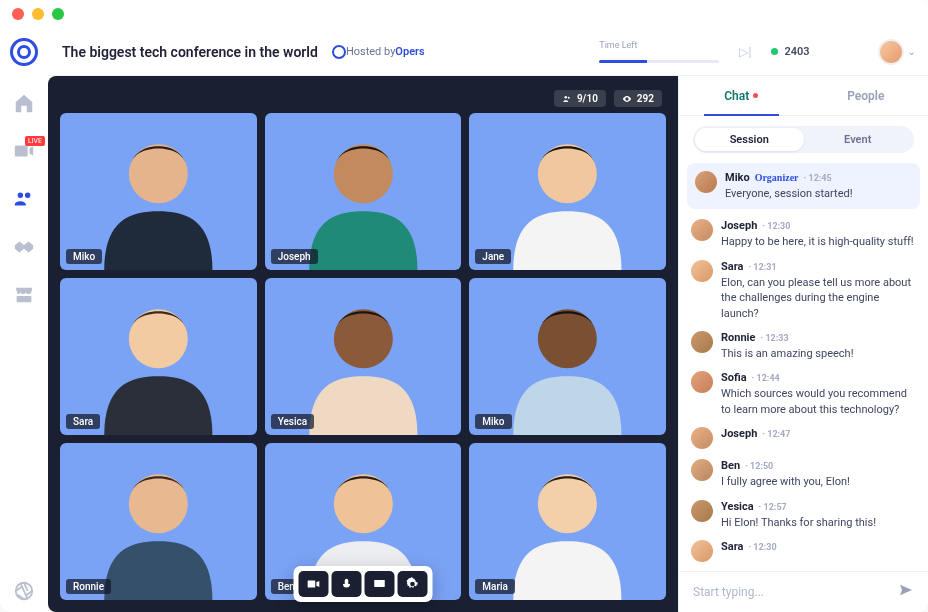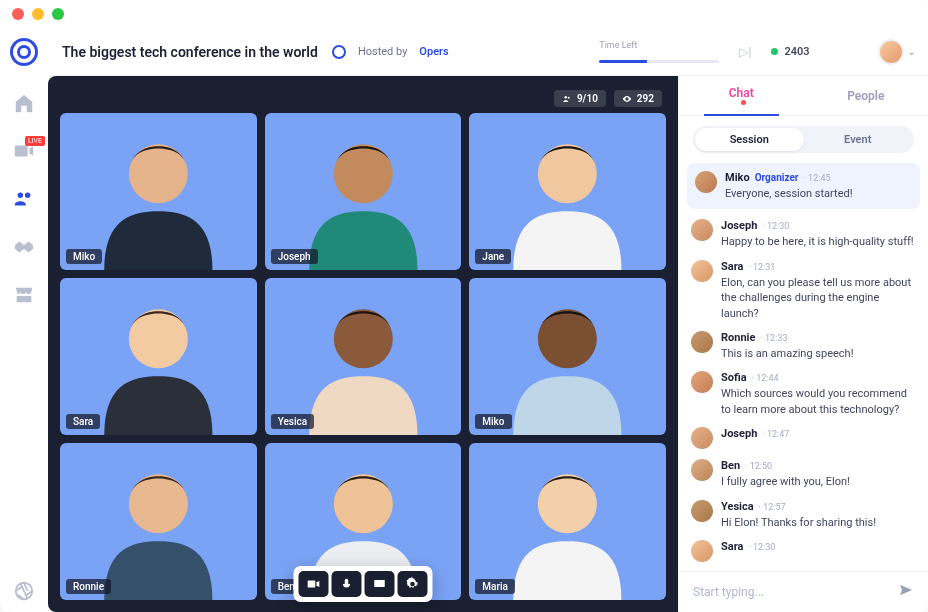--- a/index.html
+++ b/index.html
@@ -18,21 +18,21 @@
 .logo::after { content: ""; position: absolute; inset: 4px; border: 3px solid #2d4de0; border-radius: 50%; }
 .navicon { width: 22px; height: 22px; color: #b9bfcf; display: flex; align-items: center; justify-content: center; cursor: pointer; position: relative; }
 .navicon.active { color: #2d4de0; }
 .live-badge { position: absolute; top: -4px; right: -10px; background: #ff3b3b; color: #fff; font-size: 7px; font-weight: 400; padding: 1px 3px; border-radius: 2px; }
 .spacer { flex: 1; }
 
 .main { flex: 1; display: flex; flex-direction: column; min-width: 0; }
 
 .header { height: 48px; display: flex; align-items: center; padding: 0 12px 0 14px; gap: 14px; border-bottom: 1px solid #eef0f6; }
 .title { font-size: 14px; font-weight: 600; color: #1f2136; }
-.hosted { display: flex; align-items: center; gap: 12px; font-size: 11px; color: #6b7293; }
+.hosted { display: flex; align-items: center; gap: 0; font-size: 11px; color: #6b7293; }
 .hosted .ic { width: 14px; height: 14px; border-radius: 50%; border: 2px solid #2d4de0; display: inline-block; }
 .hosted .link { color: #2d4de0; font-weight: 600; }
 .header-spacer { flex: 1; }
 .timeleft { display: flex; flex-direction: column; gap: 10px; font-size: 9px; color: #9aa0b8; }
 .timeleft-bar { width: 120px; height: 3px; background: #e6e9f5; border-radius: 2px; overflow: hidden; }
 .timeleft-bar > div { height: 100%; background: #2d4de0; width: 40%; }
 .fwd { color: #c1c6da; font-size: 12px; padding: 0 6px; cursor: pointer; }
 .viewers-pill { display: flex; align-items: center; gap: 6px; font-size: 11px; color: #444a63; font-weight: 600; }
 .viewers-pill .d { width: 7px; height: 7px; background: #1ec86b; border-radius: 50%; }
 .avatar-drop { display: flex; align-items: center; gap: 4px; cursor: pointer; }
@@ -55,37 +55,37 @@
 .person { display: flex; align-items: flex-end; justify-content: center; }
 .silhouette { width: 100%; height: 88%; }
 
 .controls { position: absolute; bottom: 10px; left: 50%; transform: translateX(-50%); background: #fff; border-radius: 7px; display: flex; padding: 5px; gap: 3px; box-shadow: 0 5px 18px rgba(0,0,0,0.25); }
 .ctrl { width: 30px; height: 26px; border-radius: 5px; display: flex; align-items: center; justify-content: center; cursor: pointer; color: #fff; background: #1a2032; }
 .ctrl svg { width: 14px; height: 14px; }
 
 .sidepanel { width: 250px; background: #fff; display: flex; flex-direction: column; border-left: 1px solid #eef0f6; }
 .tabs { display: flex; height: 40px; border-bottom: 1px solid #eef0f6; }
 .tab { flex: 1; display: flex; align-items: center; justify-content: center; font-size: 12px; font-weight: 600; color: #9aa0b8; cursor: pointer; position: relative; }
-.tab.active { color: #ec4899; flex-direction: column; }
+.tab.active { color: #0f766e; }
 .tab.active::after { content: ""; position: absolute; bottom: -1px; left: 20%; right: 20%; height: 2px; background: #2d4de0; }
 .tab .reddot { width: 5px; height: 5px; background: #ff4d4d; border-radius: 50%; margin-left: 4px; }
 
 .subtabs { display: flex; margin: 10px 14px; background: #f1f3fa; border-radius: 16px; padding: 2px; }
 .subtab { flex: 1; text-align: center; font-size: 11px; font-weight: 600; color: #6b7293; padding: 5px 0; border-radius: 14px; cursor: pointer; }
 .subtab.active { background: #fff; color: #1f2136; box-shadow: 0 1px 3px rgba(0,0,0,0.08); }
 
 .messages { flex: 1; overflow-y: auto; padding: 0 12px 8px; display: flex; flex-direction: column; gap: 10px; }
 .msg { display: flex; gap: 8px; font-size: 11px; }
 .msg.hl { background: #eef3ff; border-radius: 8px; padding: 8px; margin: 0 -4px; }
 .msg .av { width: 22px; height: 22px; border-radius: 50%; flex-shrink: 0; }
 .msg .content { flex: 1; }
 .msg .meta { display: flex; align-items: baseline; gap: 5px; margin-bottom: 2px; }
 .msg .name { font-weight: 700; color: #1f2136; }
-.msg .role { font-size: 10px; font-weight: 700; color: #2d4de0; }
-.msg .time { font-size: 9px; color: #a5abc2; }
+.msg .role { font-size: 10px; font-weight: 700; color: #2d4de0; font-family: Liberation Serif, serif; }
+.msg .time { font-size: 9px; color: #a5abc2; font-weight: bold; }
 .msg .text { color: #3f4560; line-height: 1.4; }
 
 .composer { border-top: 1px solid #eef0f6; padding: 10px 14px; display: flex; align-items: center; gap: 10px; }
 .composer input { flex: 1; border: none; outline: none; font-size: 12px; color: #1f2136; }
 .composer input::placeholder { color: #b0b6cc; }
 .send { color: #9aa0b8; cursor: pointer; }
 
 
 .avc1{background:linear-gradient(135deg,#d9a276,#b87950);}
 .avc2{background:linear-gradient(135deg,#e8b28a,#c78a60);}

